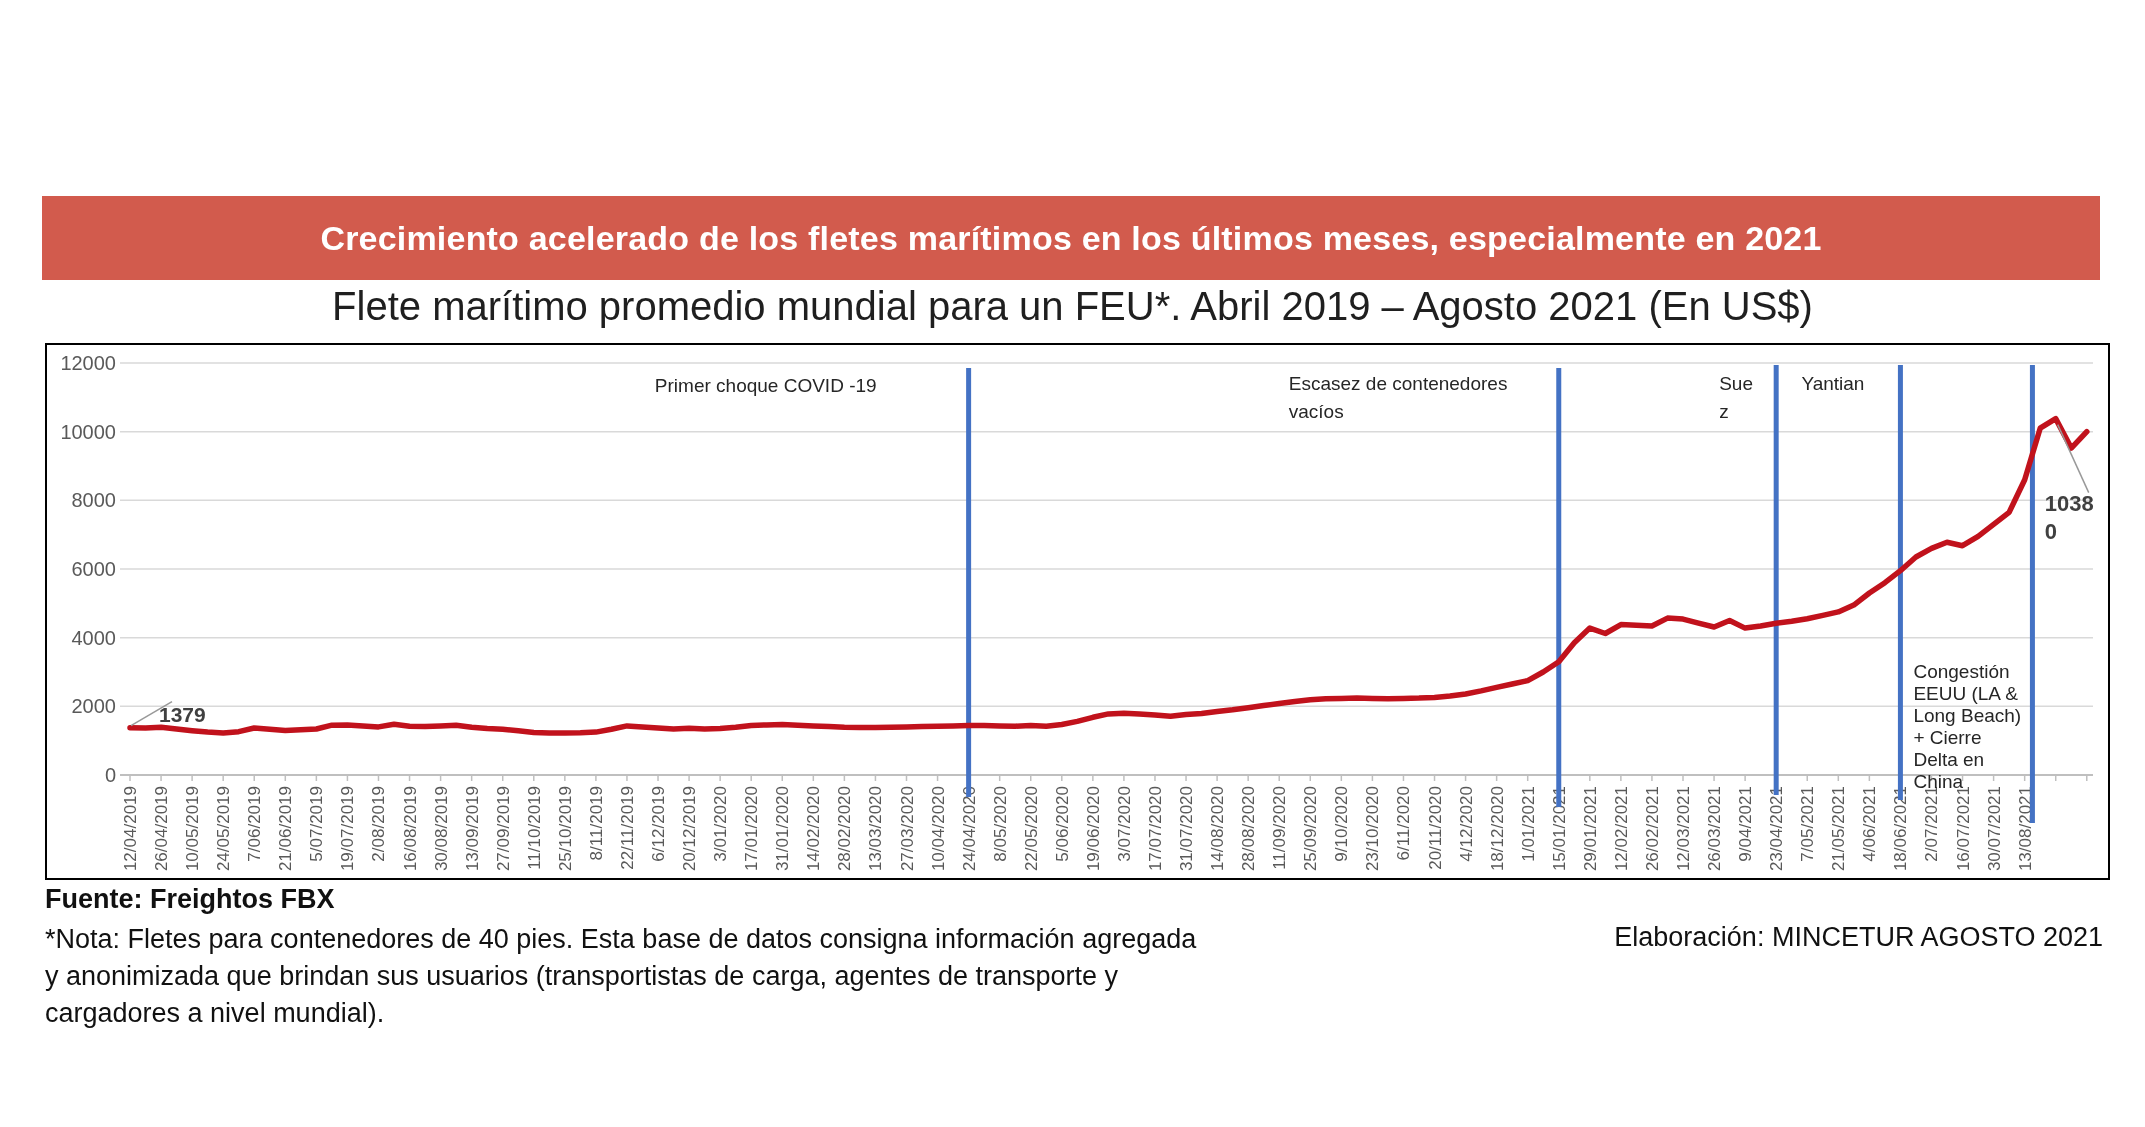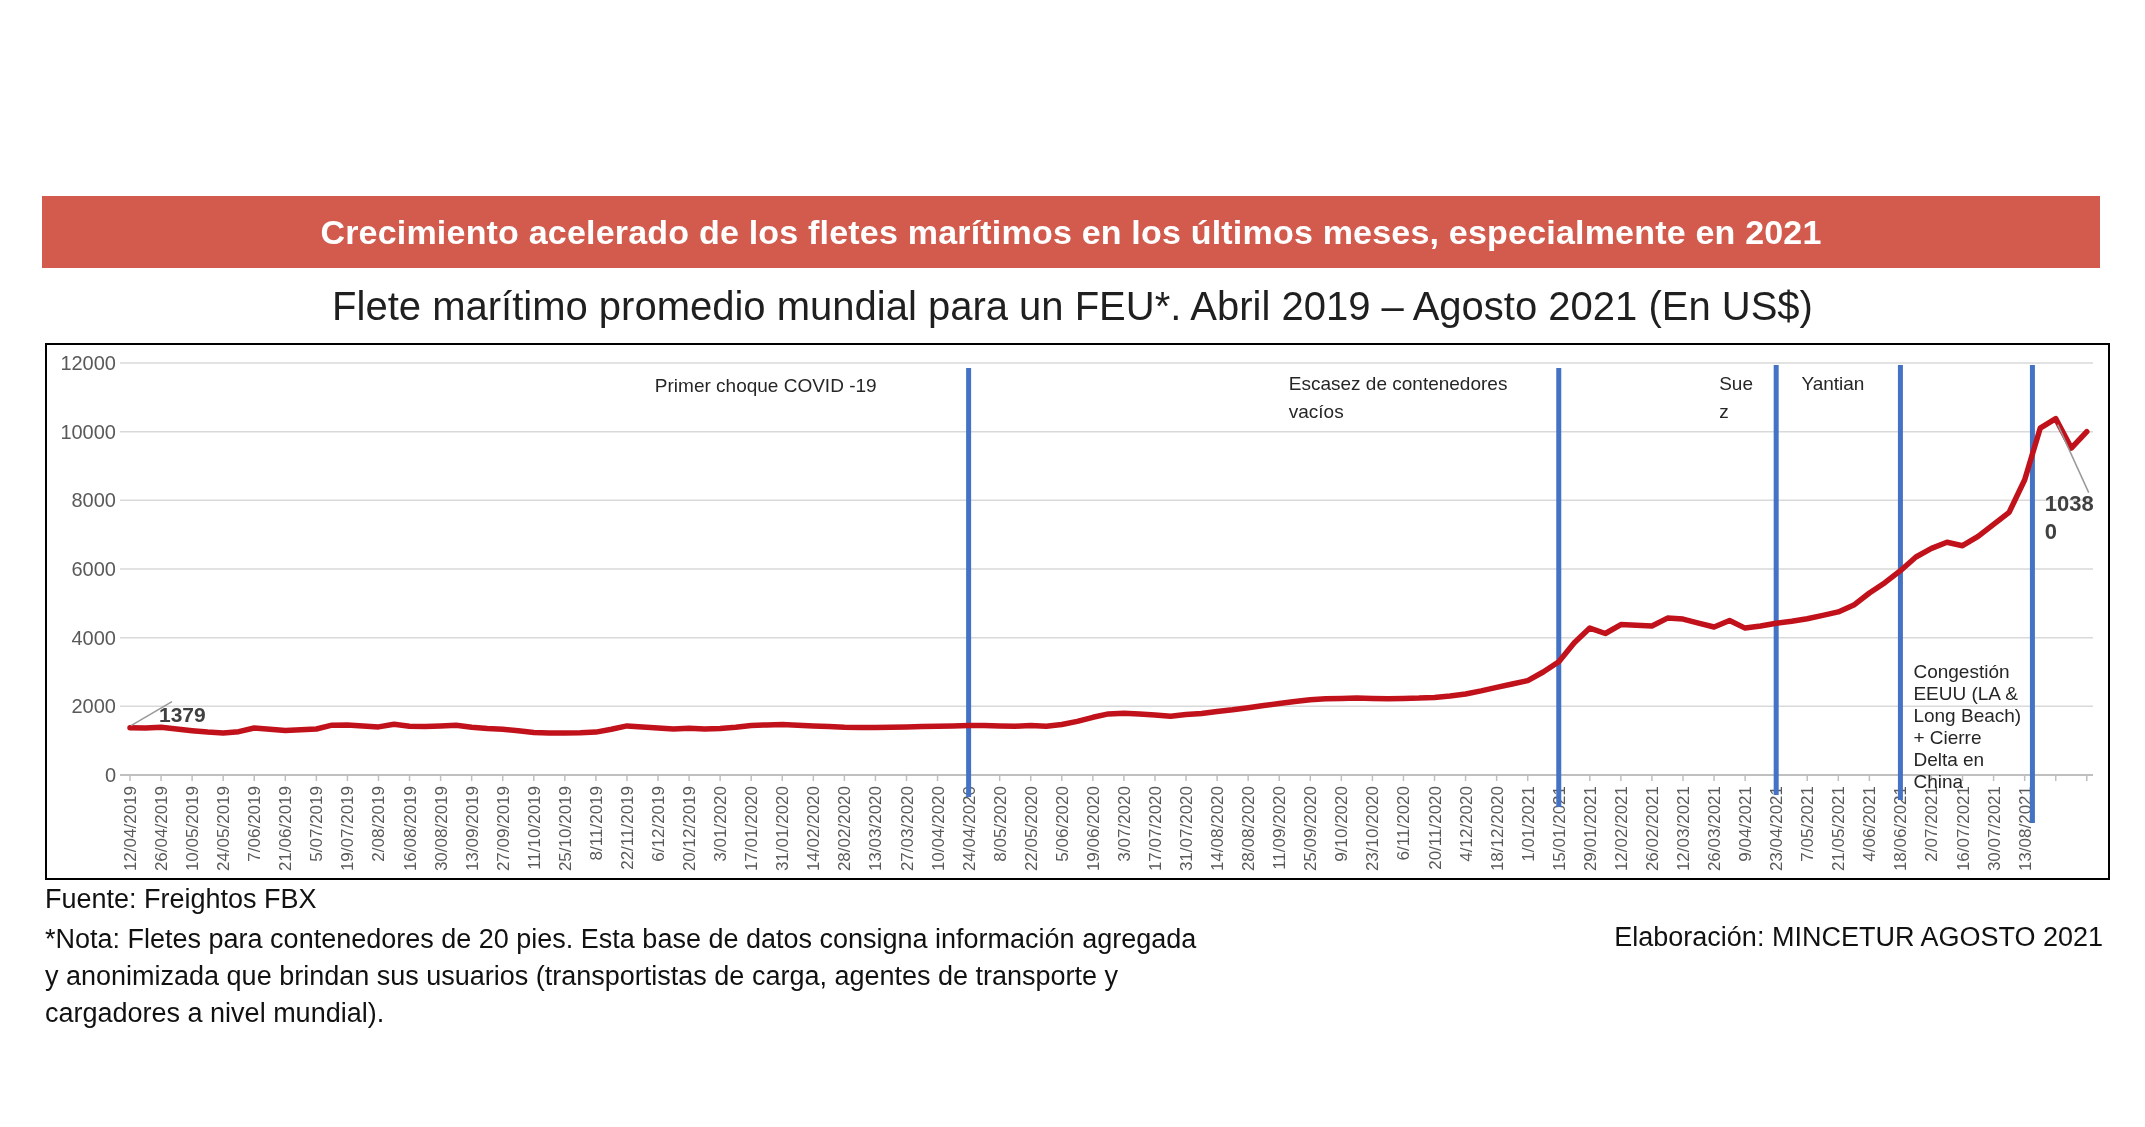--- a/index.html
+++ b/index.html
@@ -1,27 +1,27 @@
 <!DOCTYPE html>
 <html><head>
 <meta charset="utf-8">
 <style>
   html,body{margin:0;padding:0;background:#ffffff;}
   #page{position:relative;width:2145px;height:1127px;background:#ffffff;overflow:hidden;
         font-family:"Liberation Sans", sans-serif;}
-  .banner{position:absolute;left:42px;top:196px;width:2058px;height:72px;
+  .banner{position:absolute;left:42px;top:196px;width:2058px;height:84px;
           display:flex;align-items:center;justify-content:center;}
   .banner-title{color:#ffffff;font-size:34px;font-weight:bold;letter-spacing:.2px;}
   .subtitle{position:absolute;left:0;top:284px;width:2145px;text-align:center;
             font-size:40px;color:#1f1f1f;}
   .chart-frame{position:absolute;left:45px;top:343px;width:2065px;height:537px;
                border:2px solid #000;box-sizing:border-box;background:#fff;}
   .chart-frame svg{display:block;}
   .footer-left{position:absolute;left:45px;top:884px;width:1340px;color:#111;}
-  .footer-source{font-size:27px;}
+  .footer-source{font-size:27px;font-weight:bold;}
   .footer-note{font-size:27px;line-height:37px;white-space:pre-line;margin-top:6px;}
   .footer-right{position:absolute;right:42px;top:922px;font-size:27px;color:#111;text-align:right;}
   text{font-family:"Liberation Sans", sans-serif;}
 </style>
 </head>
 <body>
 
 <div id="page">
 
   <div class="banner" style="background: rgb(210, 91, 77);">
@@ -192,20 +192,20 @@
         <polyline points="83.0,382.7 98.5,383.0 114.1,382.3 129.6,384.0 145.1,385.7 160.6,387.1 176.2,388.1 191.7,386.7 207.2,383.0 222.8,384.3 238.3,385.4 253.8,384.7 269.4,384.0 284.9,380.2 300.4,379.9 315.9,380.9 331.5,381.9 347.0,379.2 362.5,381.2 378.1,381.6 393.6,380.9 409.1,380.2 424.7,382.3 440.2,383.6 455.7,384.3 471.3,385.7 486.8,387.4 502.3,388.1 517.8,388.1 533.4,387.8 548.9,387.1 564.4,384.3 580.0,380.9 595.5,381.9 611.0,383.0 626.5,384.0 642.1,383.3 657.6,384.0 673.1,383.6 688.7,382.3 704.2,380.6 719.7,379.9 735.3,379.5 750.8,380.2 766.3,380.9 781.9,381.6 797.4,382.3 812.9,382.6 828.4,382.6 844.0,382.3 859.5,381.9 875.0,381.6 890.6,381.2 906.1,380.9 921.6,380.6 937.1,380.6 952.7,380.9 968.2,381.2 983.7,380.6 999.3,381.2 1014.8,379.5 1030.3,376.4 1045.9,372.3 1061.4,368.9 1076.9,368.2 1092.4,368.9 1108.0,369.9 1123.5,371.3 1139.0,369.6 1154.6,368.5 1170.1,366.5 1185.6,364.8 1201.2,362.7 1216.7,360.6 1232.2,358.6 1247.8,356.5 1263.3,354.8 1278.8,353.8 1294.3,353.4 1309.9,353.1 1325.4,353.4 1340.9,353.8 1356.5,353.4 1372.0,353.1 1387.5,352.4 1403.0,351.0 1418.6,349.0 1434.1,345.9 1449.6,342.4 1465.2,339.0 1480.7,335.6 1496.2,327.0 1511.8,316.7 1527.3,297.8 1542.8,283.1 1558.3,288.5 1573.9,279.6 1589.4,280.3 1604.9,281.0 1620.5,273.1 1636.0,274.1 1651.5,278.2 1667.1,282.0 1682.6,275.5 1698.1,283.1 1713.6,281.0 1729.2,278.2 1744.7,276.2 1760.2,273.8 1775.8,270.4 1791.3,266.9 1806.8,260.1 1822.4,248.0 1837.9,237.7 1853.4,225.7 1868.9,212.0 1884.5,203.4 1900.0,197.2 1915.5,200.7 1931.1,191.4 1946.6,179.4 1962.1,167.4 1977.7,134.7 1993.2,83.2 2008.7,73.6 2024.3,103.1 2039.8,86.7" fill="none" stroke="#C1121C" stroke-width="5.5" stroke-linejoin="round" stroke-linecap="round"></polyline>
         <line x1="84" y1="380.65433333333334" x2="125" y2="356.65433333333334" stroke="#999999" stroke-width="1.5"></line>
         <text x="112" y="376.65433333333334" font-size="21" font-weight="bold" fill="#404040">1379</text>
         <line x1="2010.72" y1="79.62" x2="2041.72" y2="147.62" stroke="#999999" stroke-width="1.5"></line>
         <text x="1997.72" y="165.62" font-size="22" font-weight="bold" fill="#404040"><tspan x="1997.72" dy="0">1038</tspan><tspan x="1997.72" dy="28">0</tspan></text>
       </svg>
   </div>
 
   <div class="footer-left">
     <div class="footer-source">Fuente: Freightos FBX</div>
-    <div class="footer-note">*Nota: Fletes para contenedores de 20 pies. Esta base de datos consigna información agregada
+    <div class="footer-note">*Nota: Fletes para contenedores de 40 pies. Esta base de datos consigna información agregada
 y anonimizada que brindan sus usuarios (transportistas de carga, agentes de  transporte y
 cargadores a nivel mundial).</div>
   </div>
 
   <div class="footer-right">Elaboración: MINCETUR AGOSTO 2021</div>
 
 </div>
 
 </body></html>

